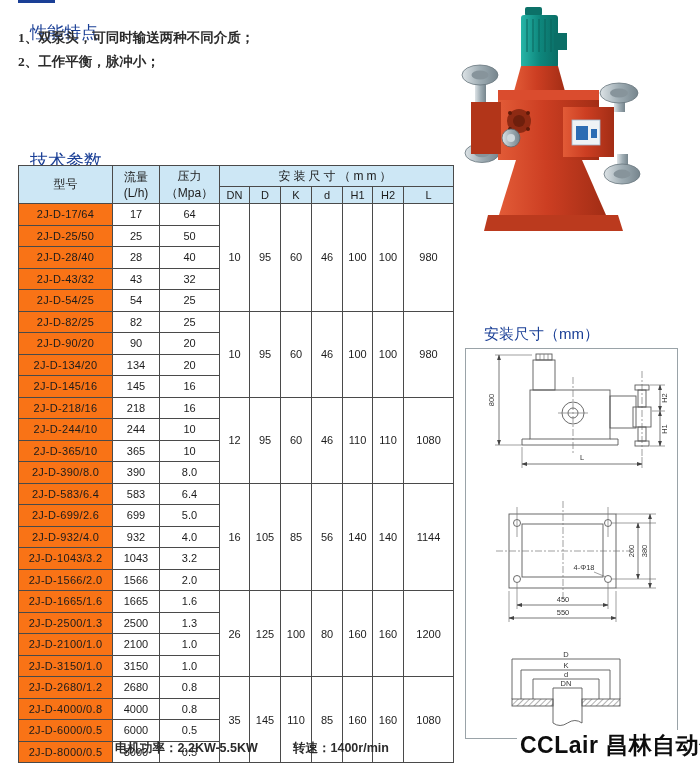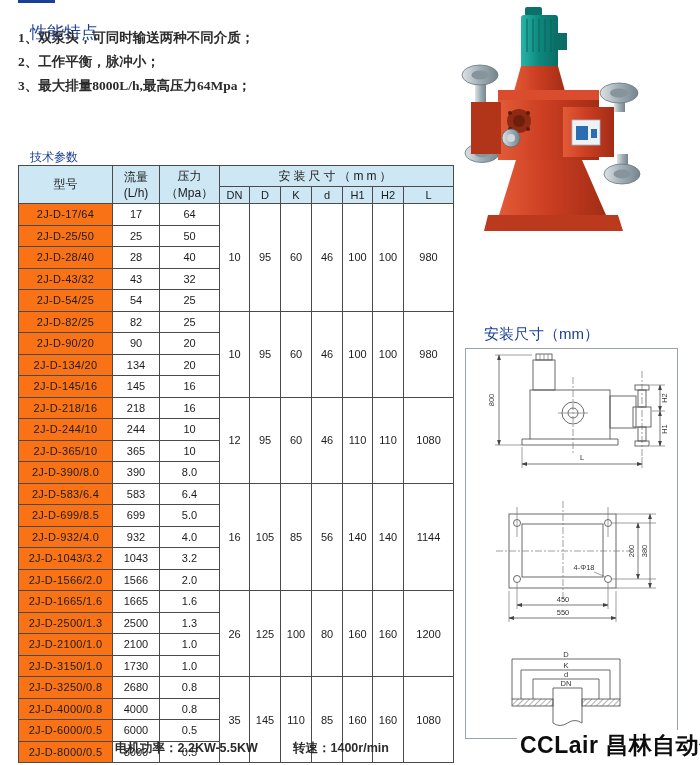--- a/index.html
+++ b/index.html
@@ -4,21 +4,21 @@
 <style>
   html,body{margin:0;padding:0;}
   body{
     width:700px;height:765px;position:relative;overflow:hidden;
     background:#ffffff;color:#222;
     font-family:"Liberation Sans","DejaVu Sans",sans-serif;
   }
   .abs{position:absolute;}
   .sec-title{position:absolute;margin:12px;color:#1a3f96;font-weight:normal;}
   #featuresTitle{left:18px;top:9px;font-size:17px;}
-  #techTitle{left:18px;top:137px;font-size:12px;}
+  #techTitle{left:18px;top:137px;font-size:18px;}
   #installTitle{left:472px;top:313px;font-size:15px;}
   #accentStrip{left:18px;top:0;width:37px;height:3px;background:#1a3f96;}
   .features{position:absolute;left:18px;top:30px;width:420px;font-family:Liberation Serif, serif;}
   .features p{margin:0 0 9px 0;font-size:13.5px;font-weight:600;color:#2b2b2b;line-height:15px;}
   
   table.spec{
     position:absolute;left:18px;top:165px;width:435px;height:572px;
     border-collapse:collapse;table-layout:fixed;
     font-size:11px;color:#1c1c1c;
   }
@@ -51,21 +51,20 @@
 </style>
 </head>
 <body>
 
 <div id="accentStrip" class="abs"></div>
 
 <h2 id="featuresTitle" class="sec-title">性能特点</h2>
 <div class="features">
   <p>1、双泵头，可同时输送两种不同介质；</p>
   <p>2、工作平衡，脉冲小；</p>
-  <p>3、最大排量8000L/h,最高压力64Mpa；</p>
 </div>
 
 <h2 id="techTitle" class="sec-title">技术参数</h2>
 
 <table class="spec">
   <colgroup>
     <col style="width:94px">
       <col style="width:47px">
       <col style="width:60px">
     <col style="width:30px">
@@ -186,21 +185,21 @@
         <td>6.4</td>
       <td rowspan="5" class="dim">16</td>
         <td rowspan="5" class="dim">105</td>
         <td rowspan="5" class="dim">85</td>
         <td rowspan="5" class="dim">56</td>
         <td rowspan="5" class="dim">140</td>
         <td rowspan="5" class="dim">140</td>
         <td rowspan="5" class="dim">1144</td>
     </tr>
     <tr>
-        <td class="model">2J-D-699/8.5</td>
+        <td class="model">2J-D-699/2.6</td>
         <td>699</td>
         <td>5.0</td>
       </tr>
     <tr>
         <td class="model">2J-D-932/4.0</td>
         <td>932</td>
         <td>4.0</td>
       </tr>
     <tr>
         <td class="model">2J-D-1043/3.2</td>
@@ -229,25 +228,25 @@
         <td>2500</td>
         <td>1.3</td>
       </tr>
     <tr>
         <td class="model">2J-D-2100/1.0</td>
         <td>2100</td>
         <td>1.0</td>
       </tr>
     <tr>
         <td class="model">2J-D-3150/1.0</td>
-        <td>1730</td>
+        <td>3150</td>
         <td>1.0</td>
       </tr>
     <tr>
-      <td class="model">2J-D-3250/0.8</td>
+      <td class="model">2J-D-2680/1.2</td>
         <td>2680</td>
         <td>0.8</td>
       <td rowspan="4" class="dim">35</td>
         <td rowspan="4" class="dim">145</td>
         <td rowspan="4" class="dim">110</td>
         <td rowspan="4" class="dim">85</td>
         <td rowspan="4" class="dim">160</td>
         <td rowspan="4" class="dim">160</td>
         <td rowspan="4" class="dim">1080</td>
     </tr>

